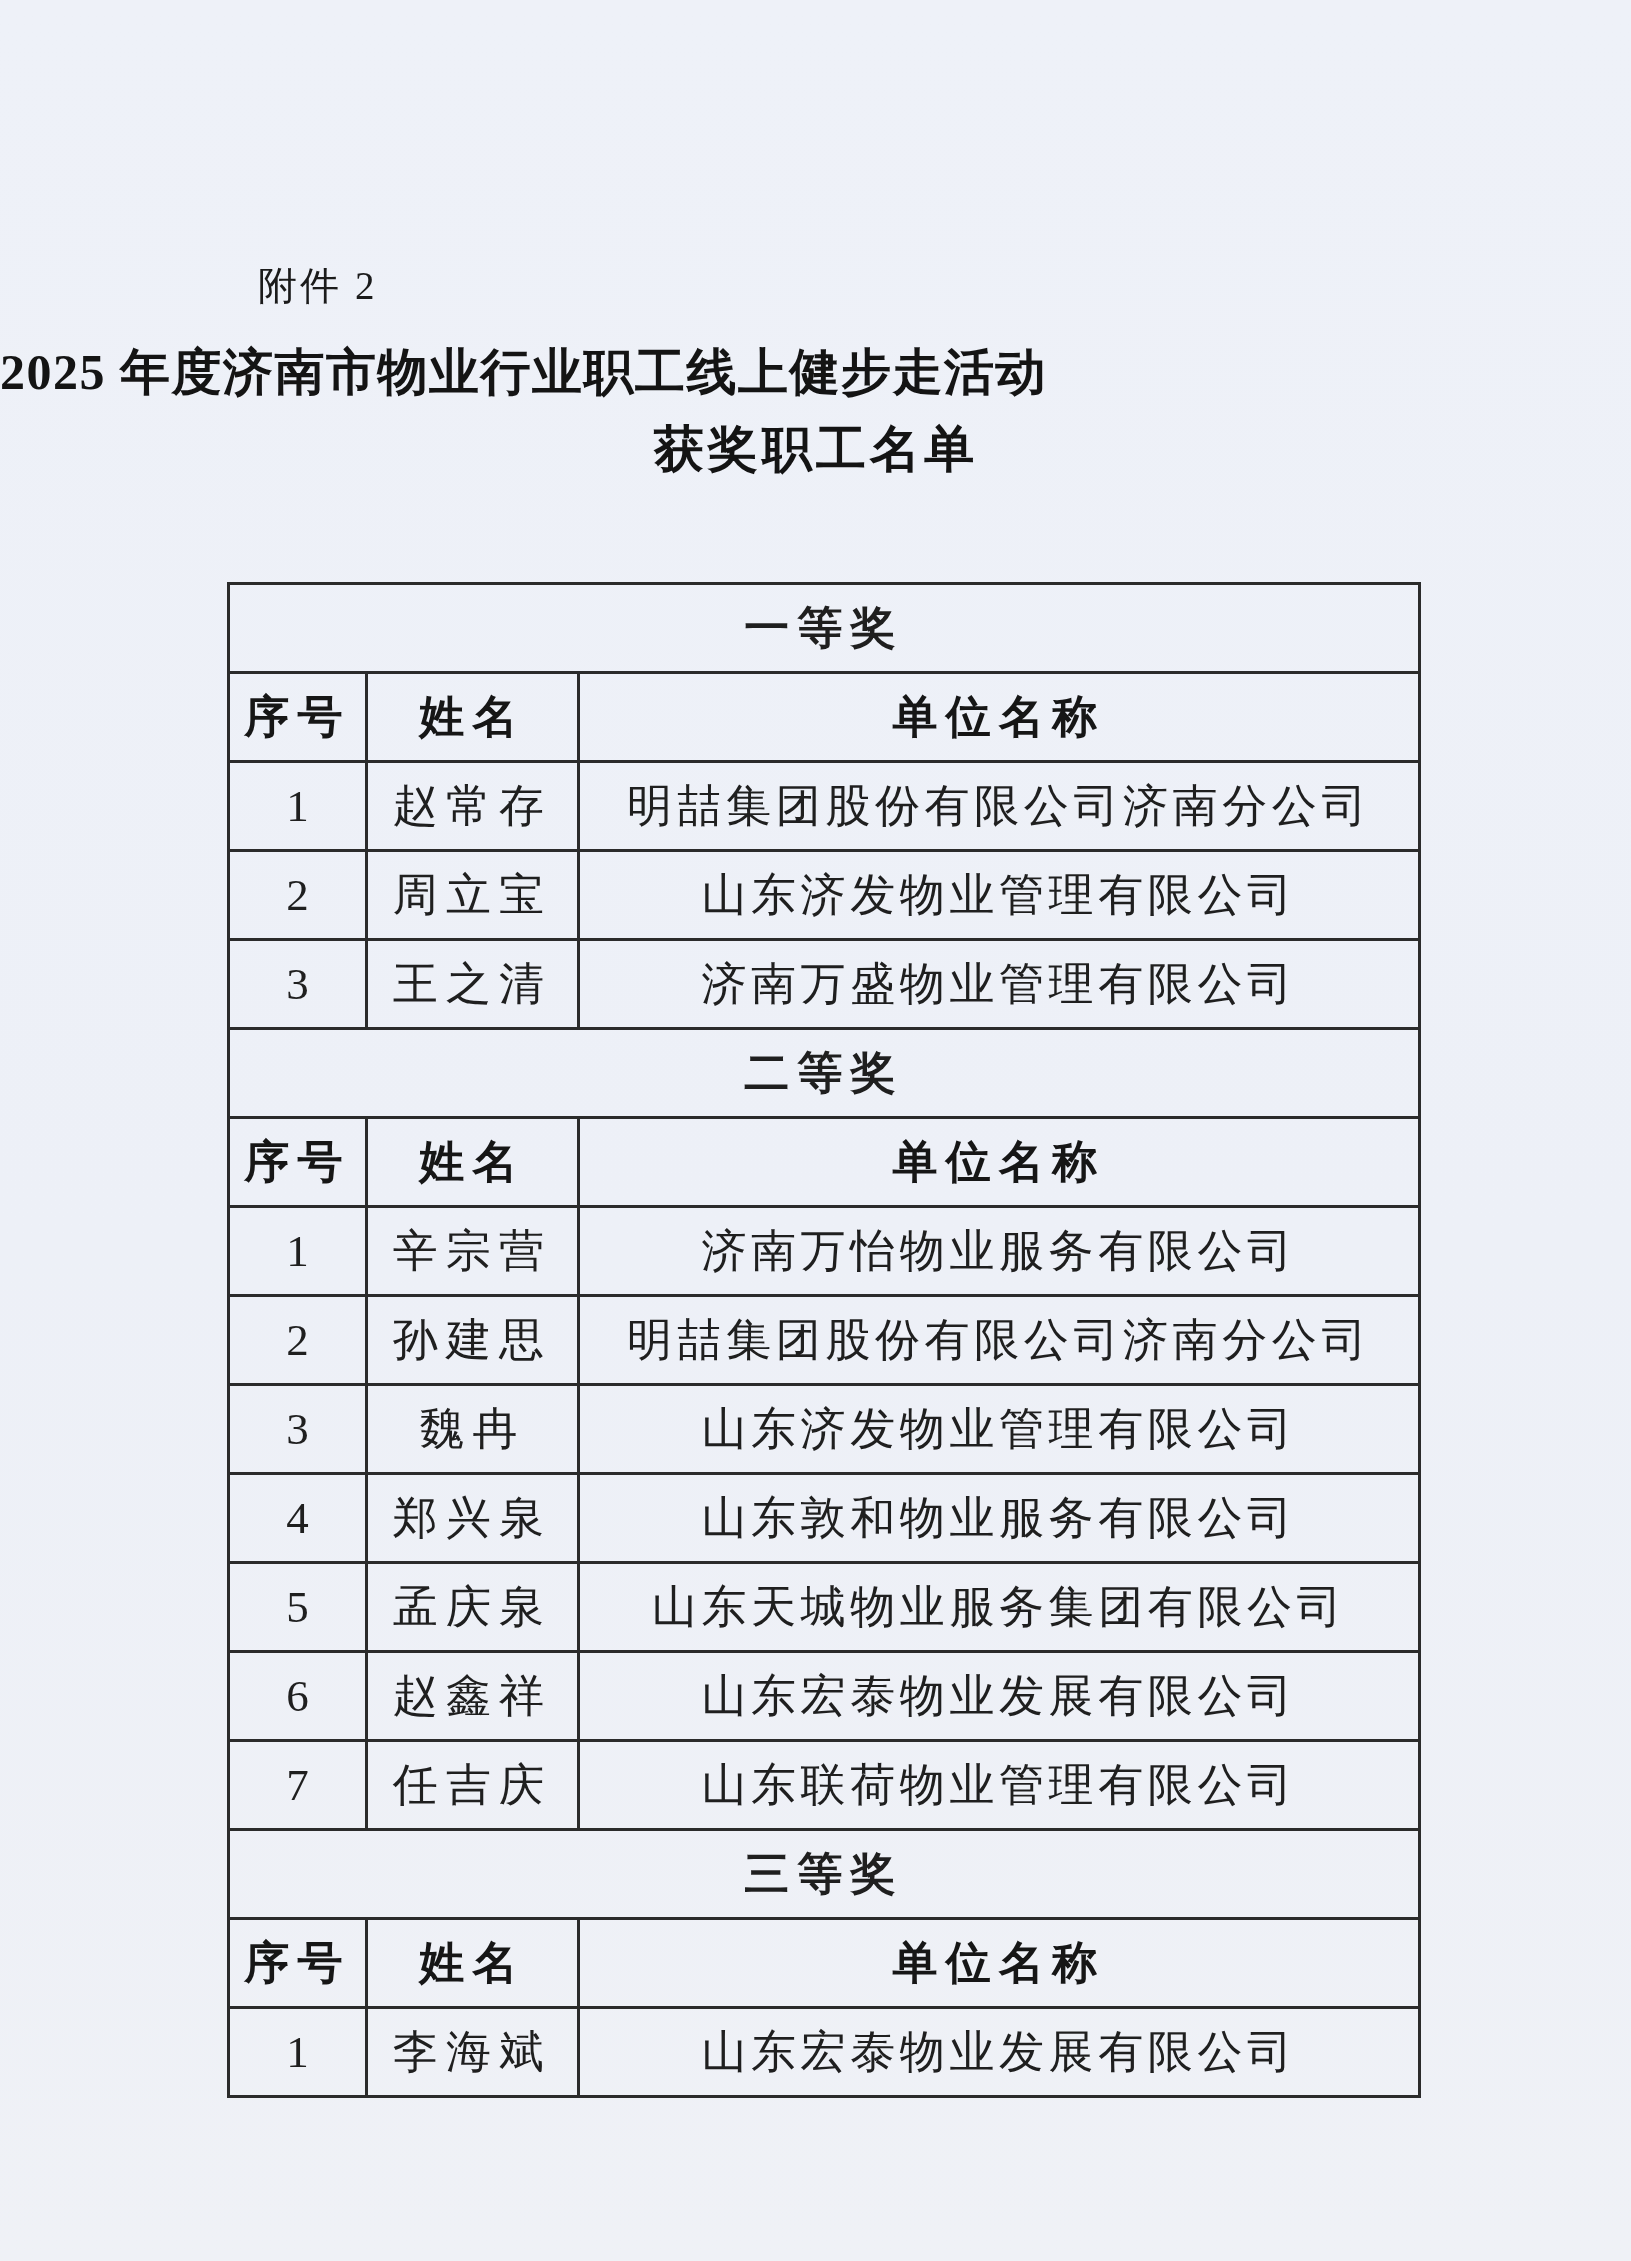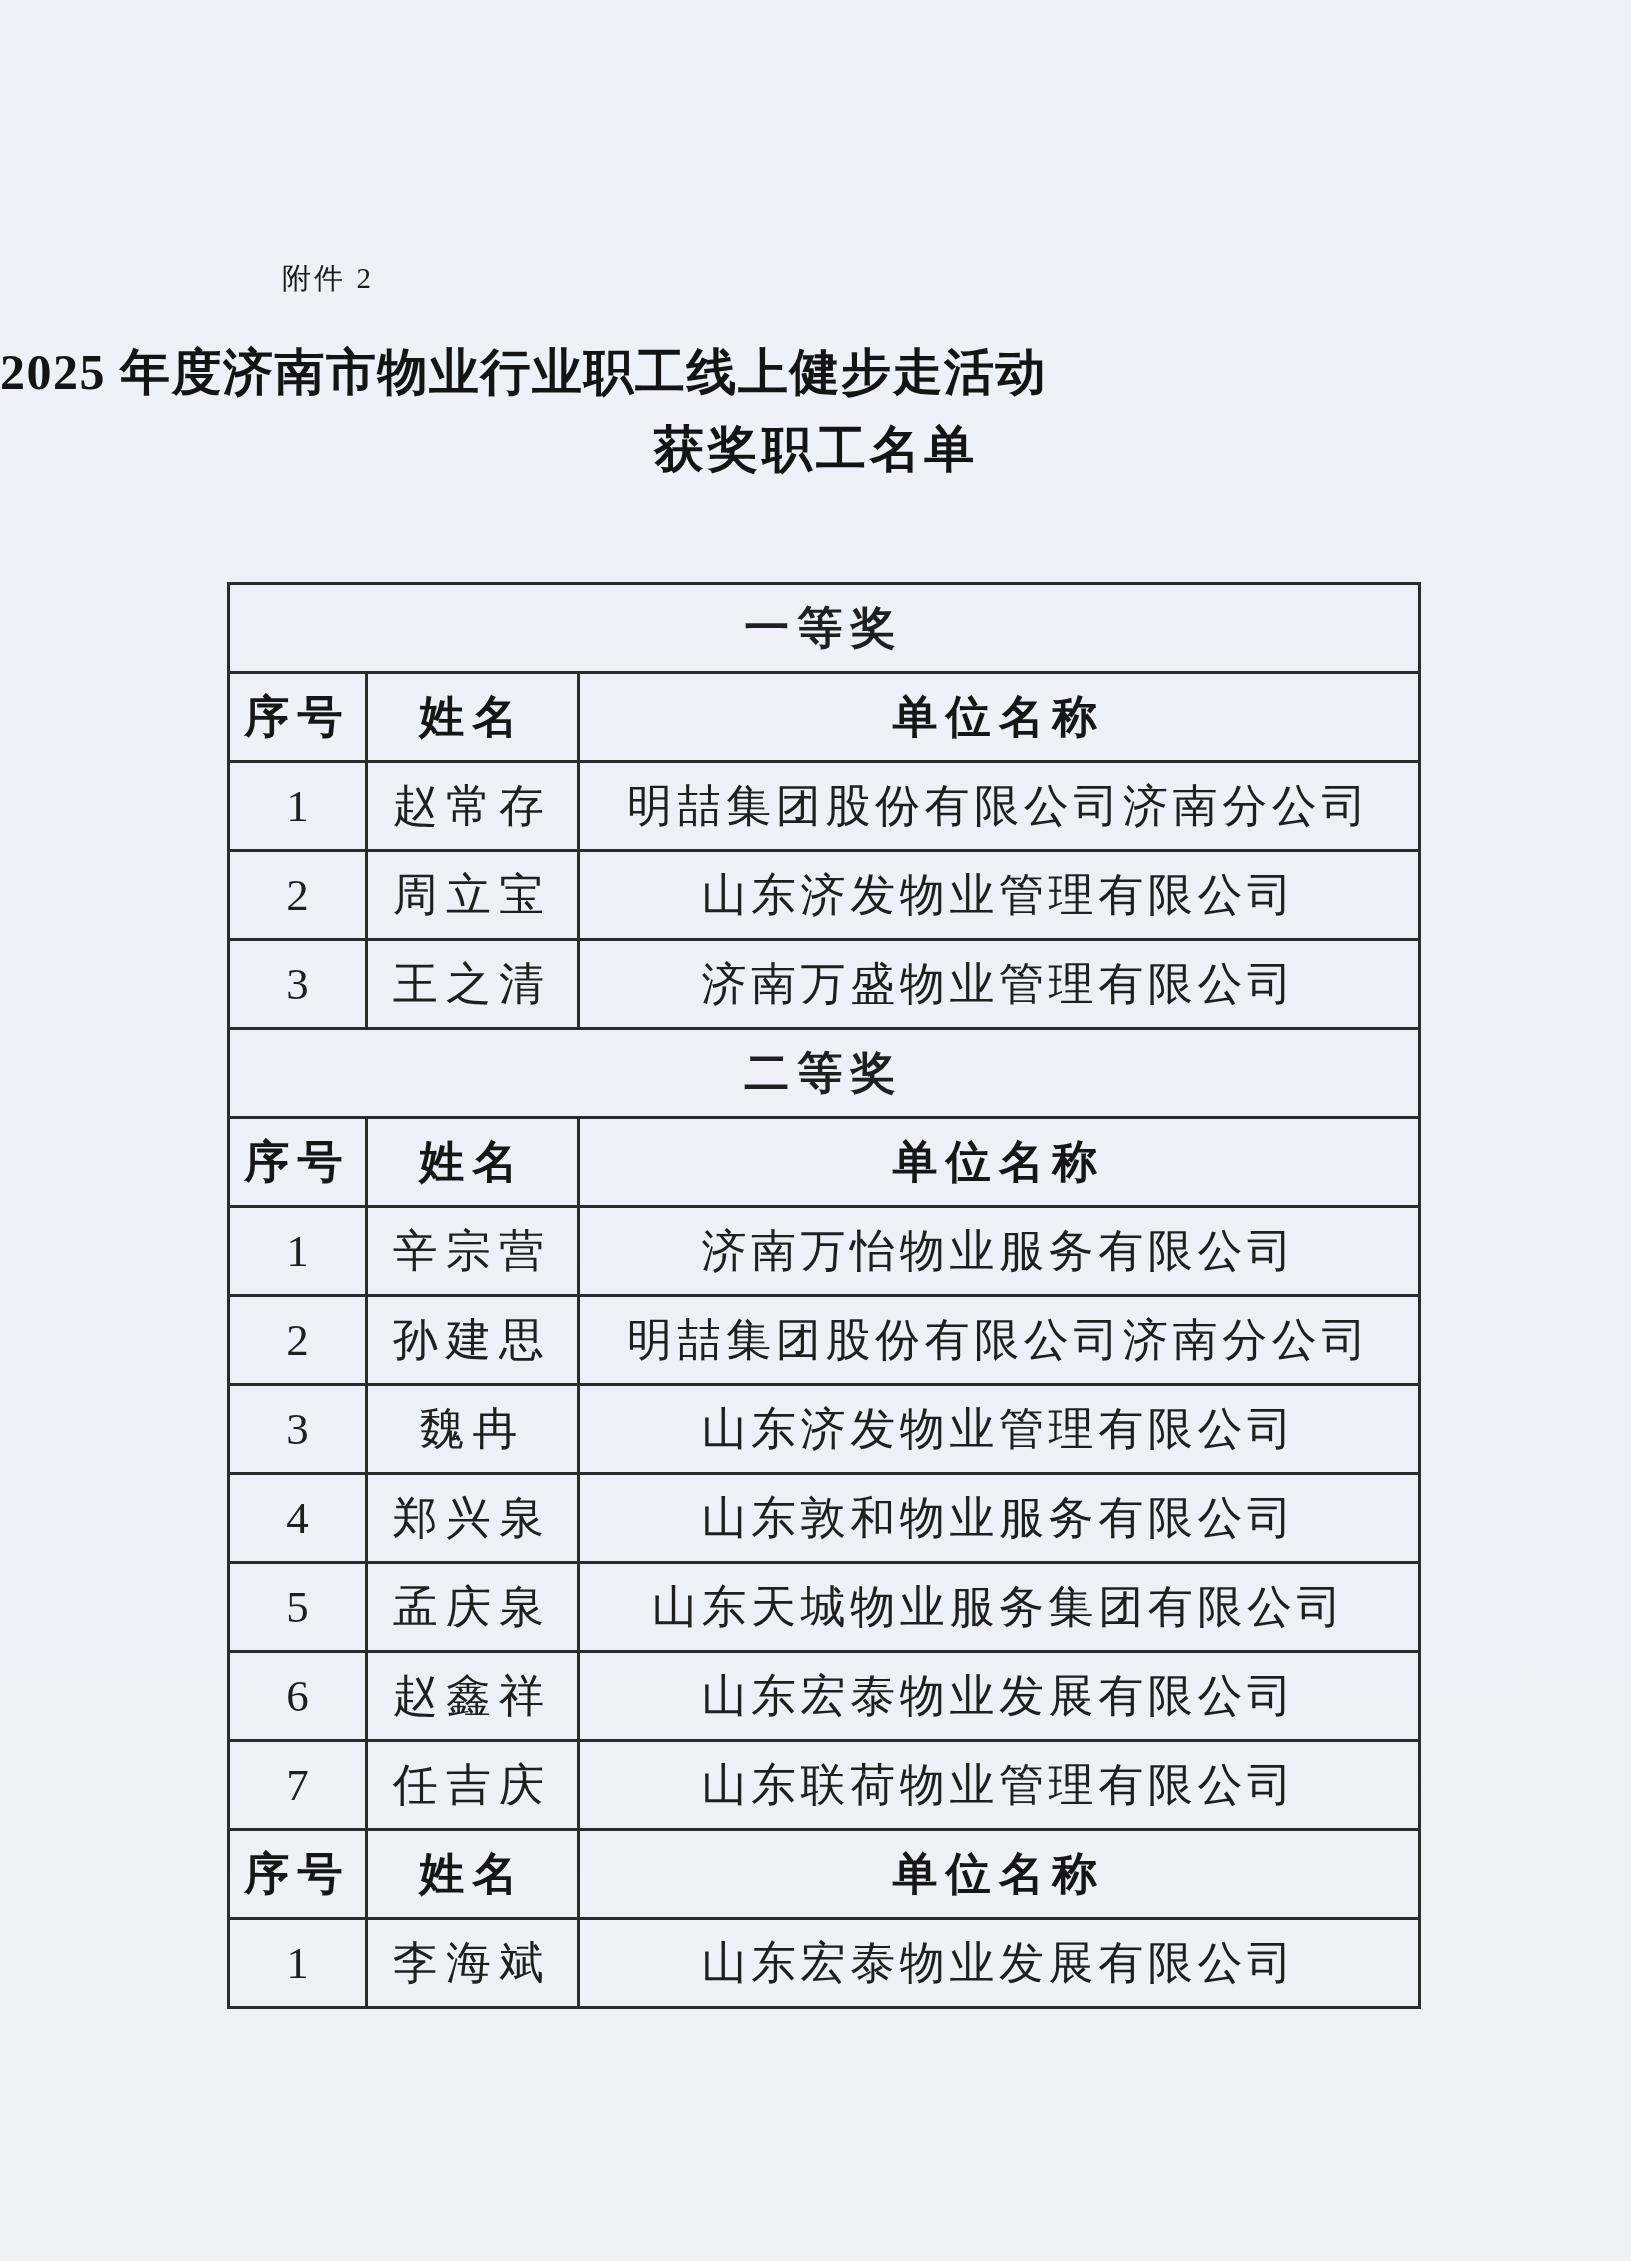--- a/index.html
+++ b/index.html
@@ -15,23 +15,23 @@
   .page {
     position: relative;
     width: 1632px;
     height: 2261px;
     background: linear-gradient(180deg, #eef1f8 0%, #edf0f7 55%, #eff1f6 100%);
     color: #1f1f1f;
     overflow: hidden;
   }
   .attachment-label {
     position: absolute;
-    left: 282px;
+    left: 258px;
     top: 259px;
-    font-size: 29px;
+    font-size: 39px;
     letter-spacing: 3.1px;
     color: #1b1b1b;
     white-space: pre;
   }
   .title-line1 {
     position: absolute;
     left: 0;
     right: 0;
     top: 339px;
     text-align: left;
@@ -174,20 +174,23 @@
         <td class="index-cell">6</td>
         <td class="name-cell">赵鑫祥</td>
         <td class="unit-cell">山东宏泰物业发展有限公司</td>
       </tr>
       <tr>
         <td class="index-cell">7</td>
         <td class="name-cell">任吉庆</td>
         <td class="unit-cell">山东联荷物业管理有限公司</td>
       </tr>
 
+      <tr class="award-row">
+        <td colspan="3" class="award-cell">三等奖</td>
+      </tr>
       <tr class="column-header-row">
         <td>序号</td>
         <td>姓名</td>
         <td>单位名称</td>
       </tr>
       <tr>
         <td class="index-cell">1</td>
         <td class="name-cell">李海斌</td>
         <td class="unit-cell">山东宏泰物业发展有限公司</td>
       </tr>

